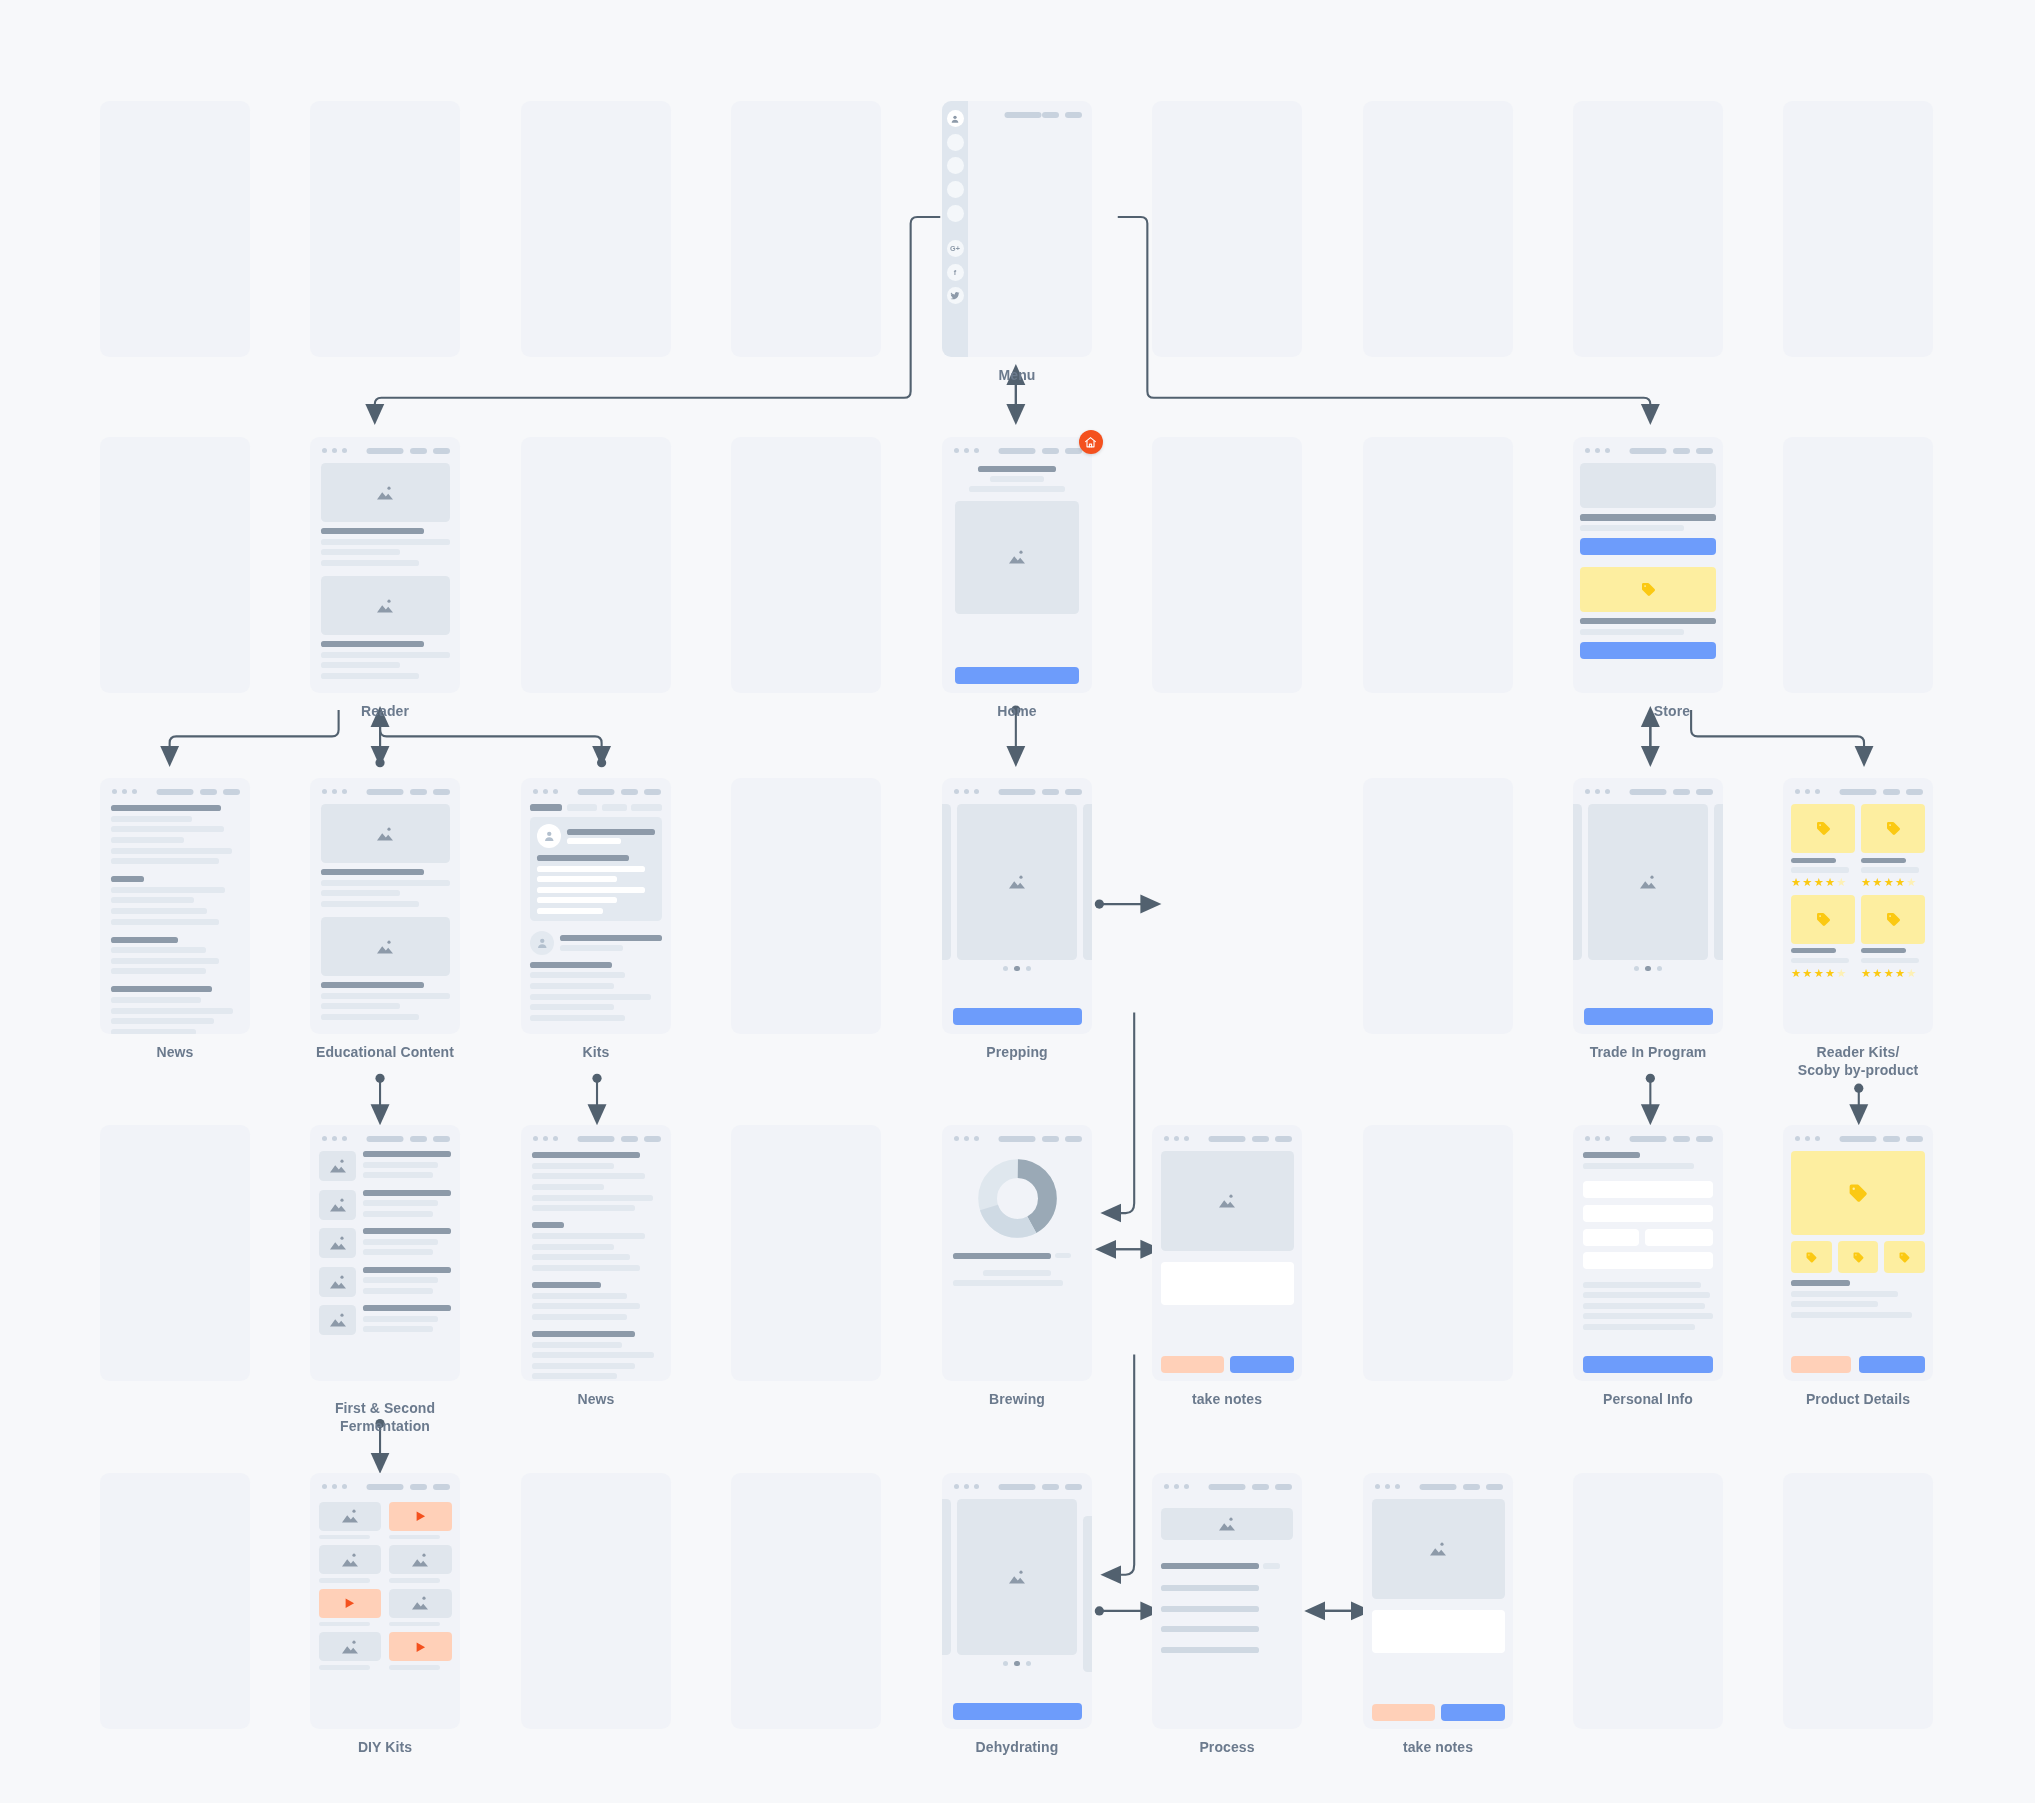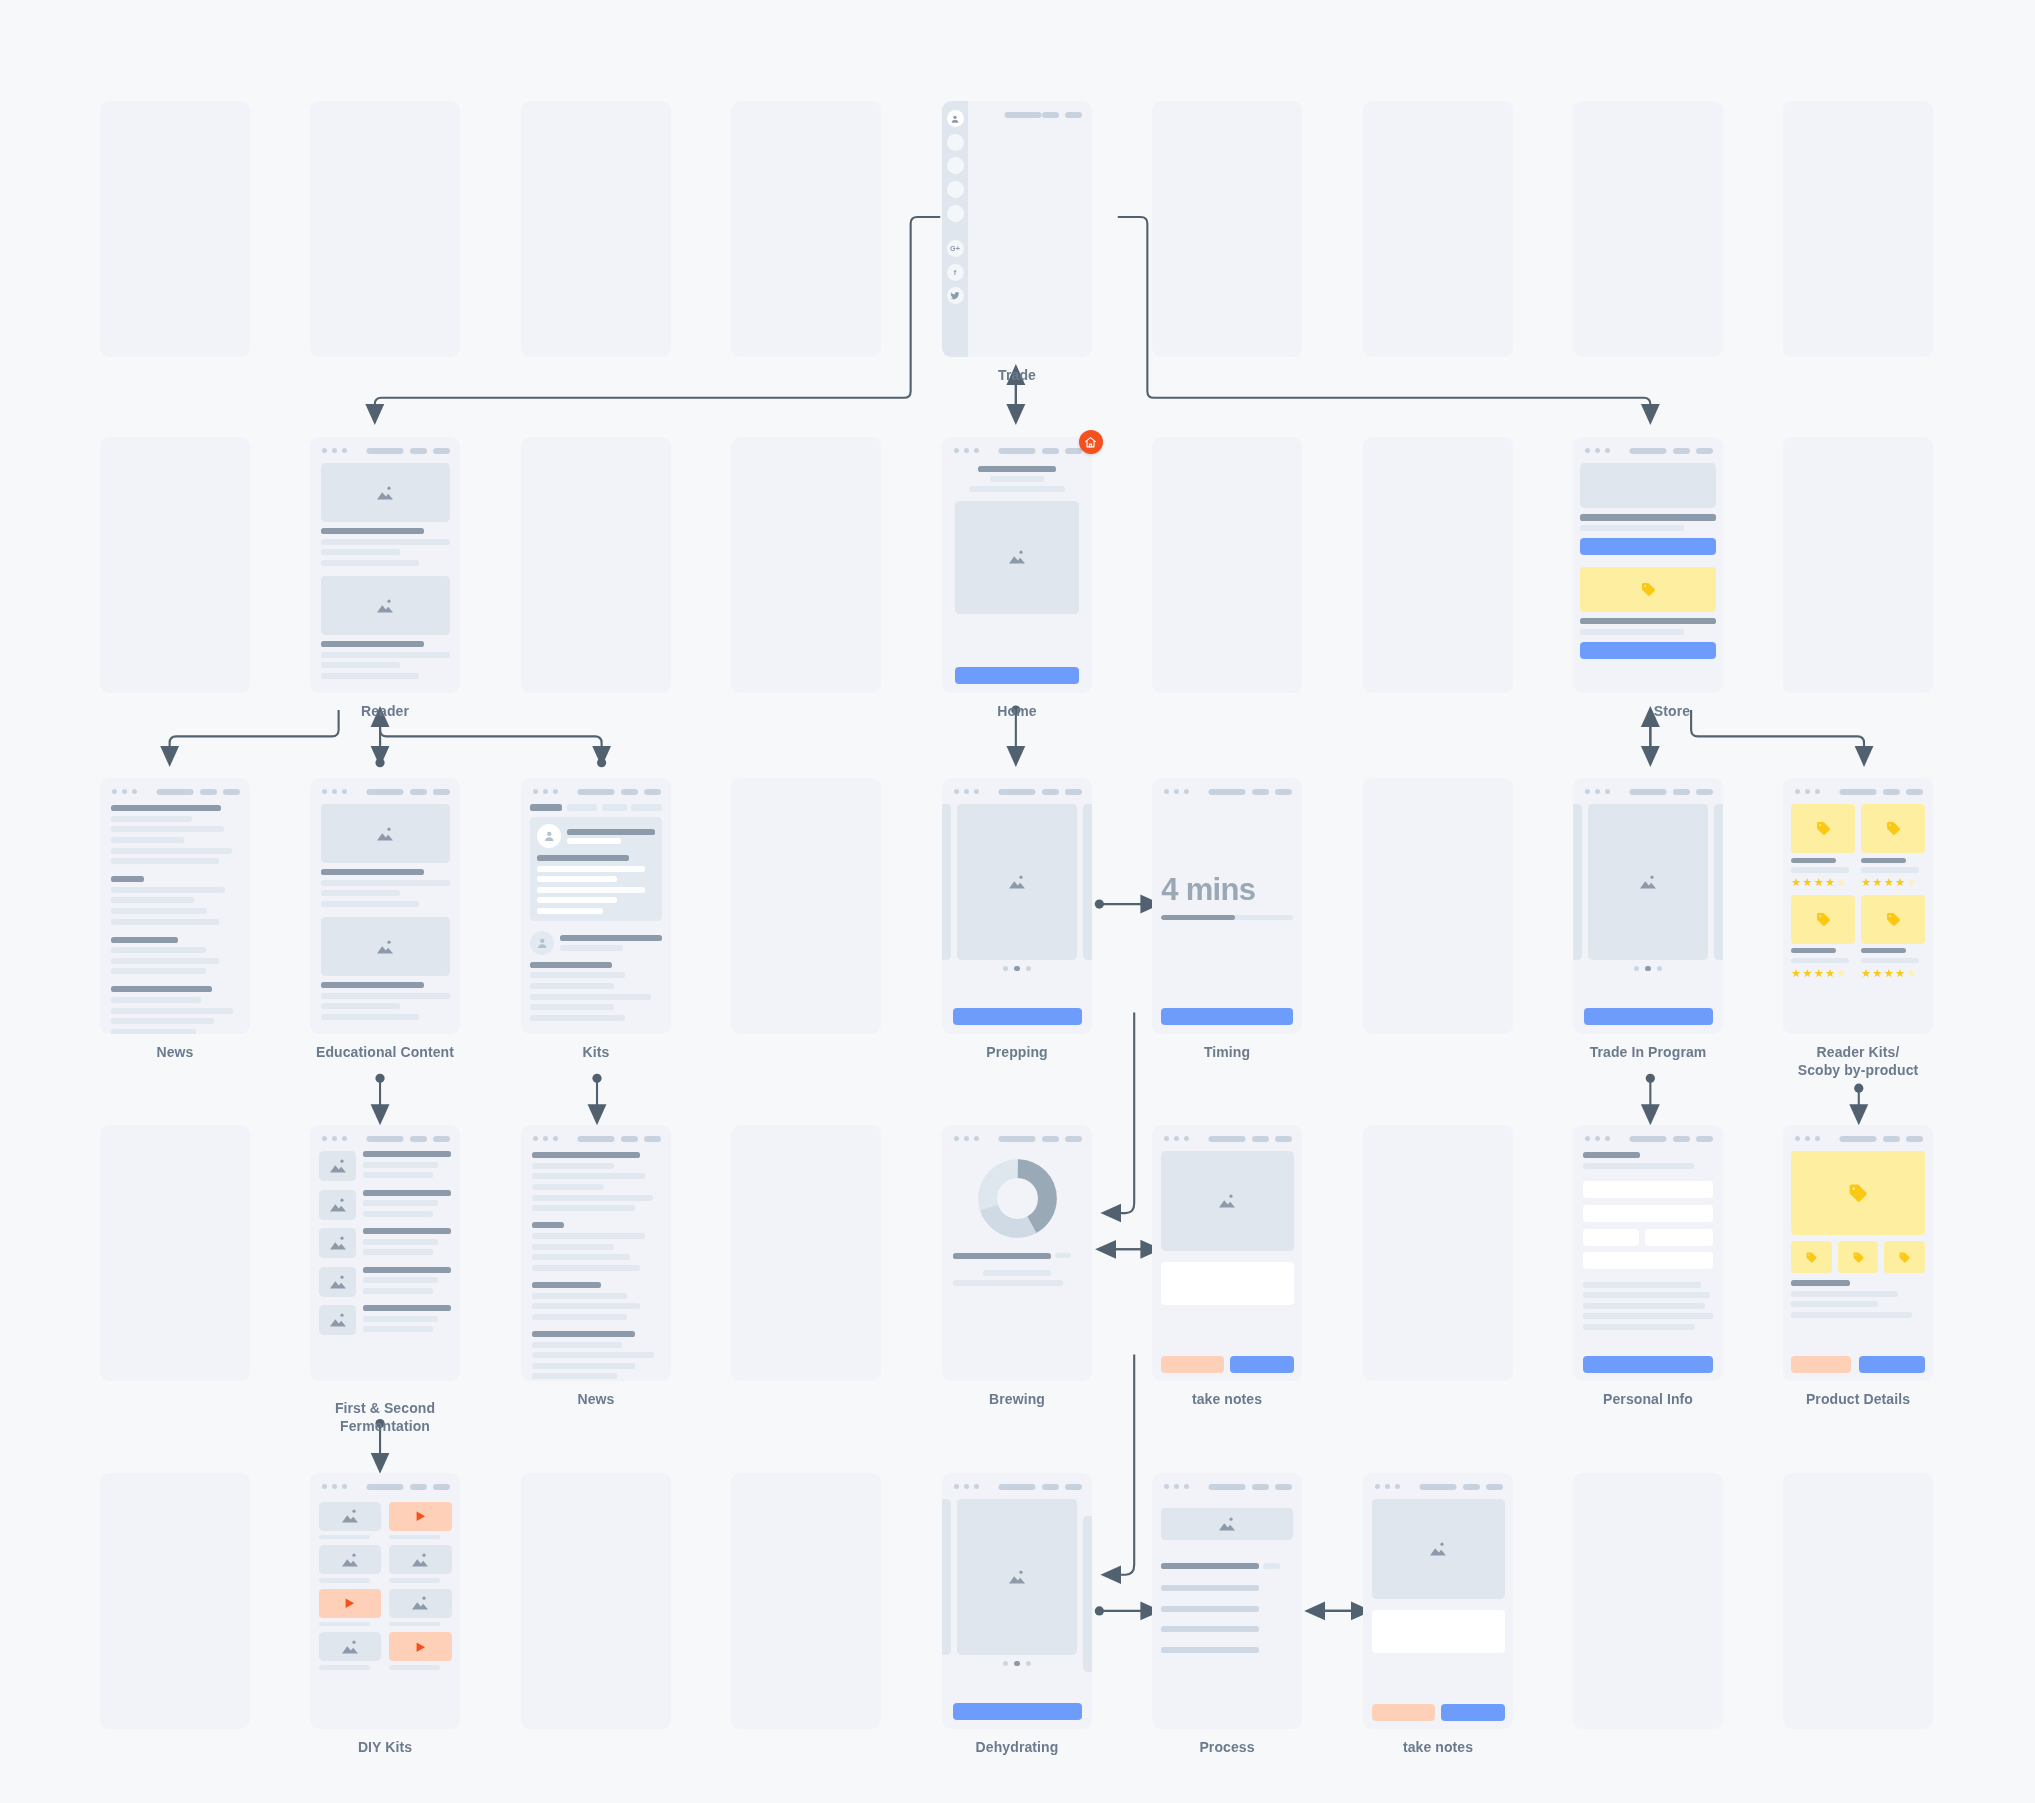--- a/index.html
+++ b/index.html
@@ -271,21 +271,21 @@
         </div>
       </div>
       <div class="bar" style="left:26px;">
         <div class="bar-c" style="left:44%"></div>
         <div class="bar-r">
             <i></i>
             <i></i>
           </div>
       </div>
     </div>
-    <div class="caption" style="top:265px;">Trade</div>
+    <div class="caption" style="top:265px;">Menu</div>
   </div>
 
   <div class="cell" style="left:310px; top:437px; width:150px; height:256px;">
     <div class="phone">
       <div class="bar">
         <div class="dots">
             <i></i>
             <i></i>
             <i></i>
           </div>
@@ -570,44 +570,20 @@
             <i></i>
             <i class="on"></i>
             <i></i>
           </div>
         <div class="btn" style="position:absolute;left:10.5px;right:10.5px;bottom:9.2px;"></div>
       </div>
     </div>
     <div class="caption" style="top:265px;">Prepping</div>
   </div>
 
-  <div class="cell" style="left:1152px; top:778px; width:150px; height:256px;">
-    <div class="phone">
-      <div class="bar">
-        <div class="dots">
-            <i></i>
-            <i></i>
-            <i></i>
-          </div>
-          <div class="bar-c"></div>
-        <div class="bar-r">
-            <i></i>
-            <i></i>
-          </div>
-      </div>
-      <div class="body" style="padding:0 9.2px;">
-        <div style="margin-top:68px;font-size:31px;font-weight:700;color:#9aa8b6;letter-spacing:-0.7px;">4 mins</div>
-        <div style="background:#e2e8ef;height:4.6px;border-radius:2.6px;margin-top:7.2px;overflow:hidden">
-          <div id="timing-bar" style="height:100%;background:#8d9aa9;border-radius:2.6px;width:56%"></div>
-        </div>
-        <div class="btn" style="position:absolute;left:9.2px;right:9.2px;bottom:9.2px;"></div>
-      </div>
-    </div>
-    <div class="caption" style="top:265px;">Timing</div>
-  </div>
 
   <div class="cell" style="left:1573px; top:778px; width:150px; height:256px;">
     <div class="phone">
       <div class="bar">
         <div class="dots">
             <i></i>
             <i></i>
             <i></i>
           </div>
           <div class="bar-c"></div>

